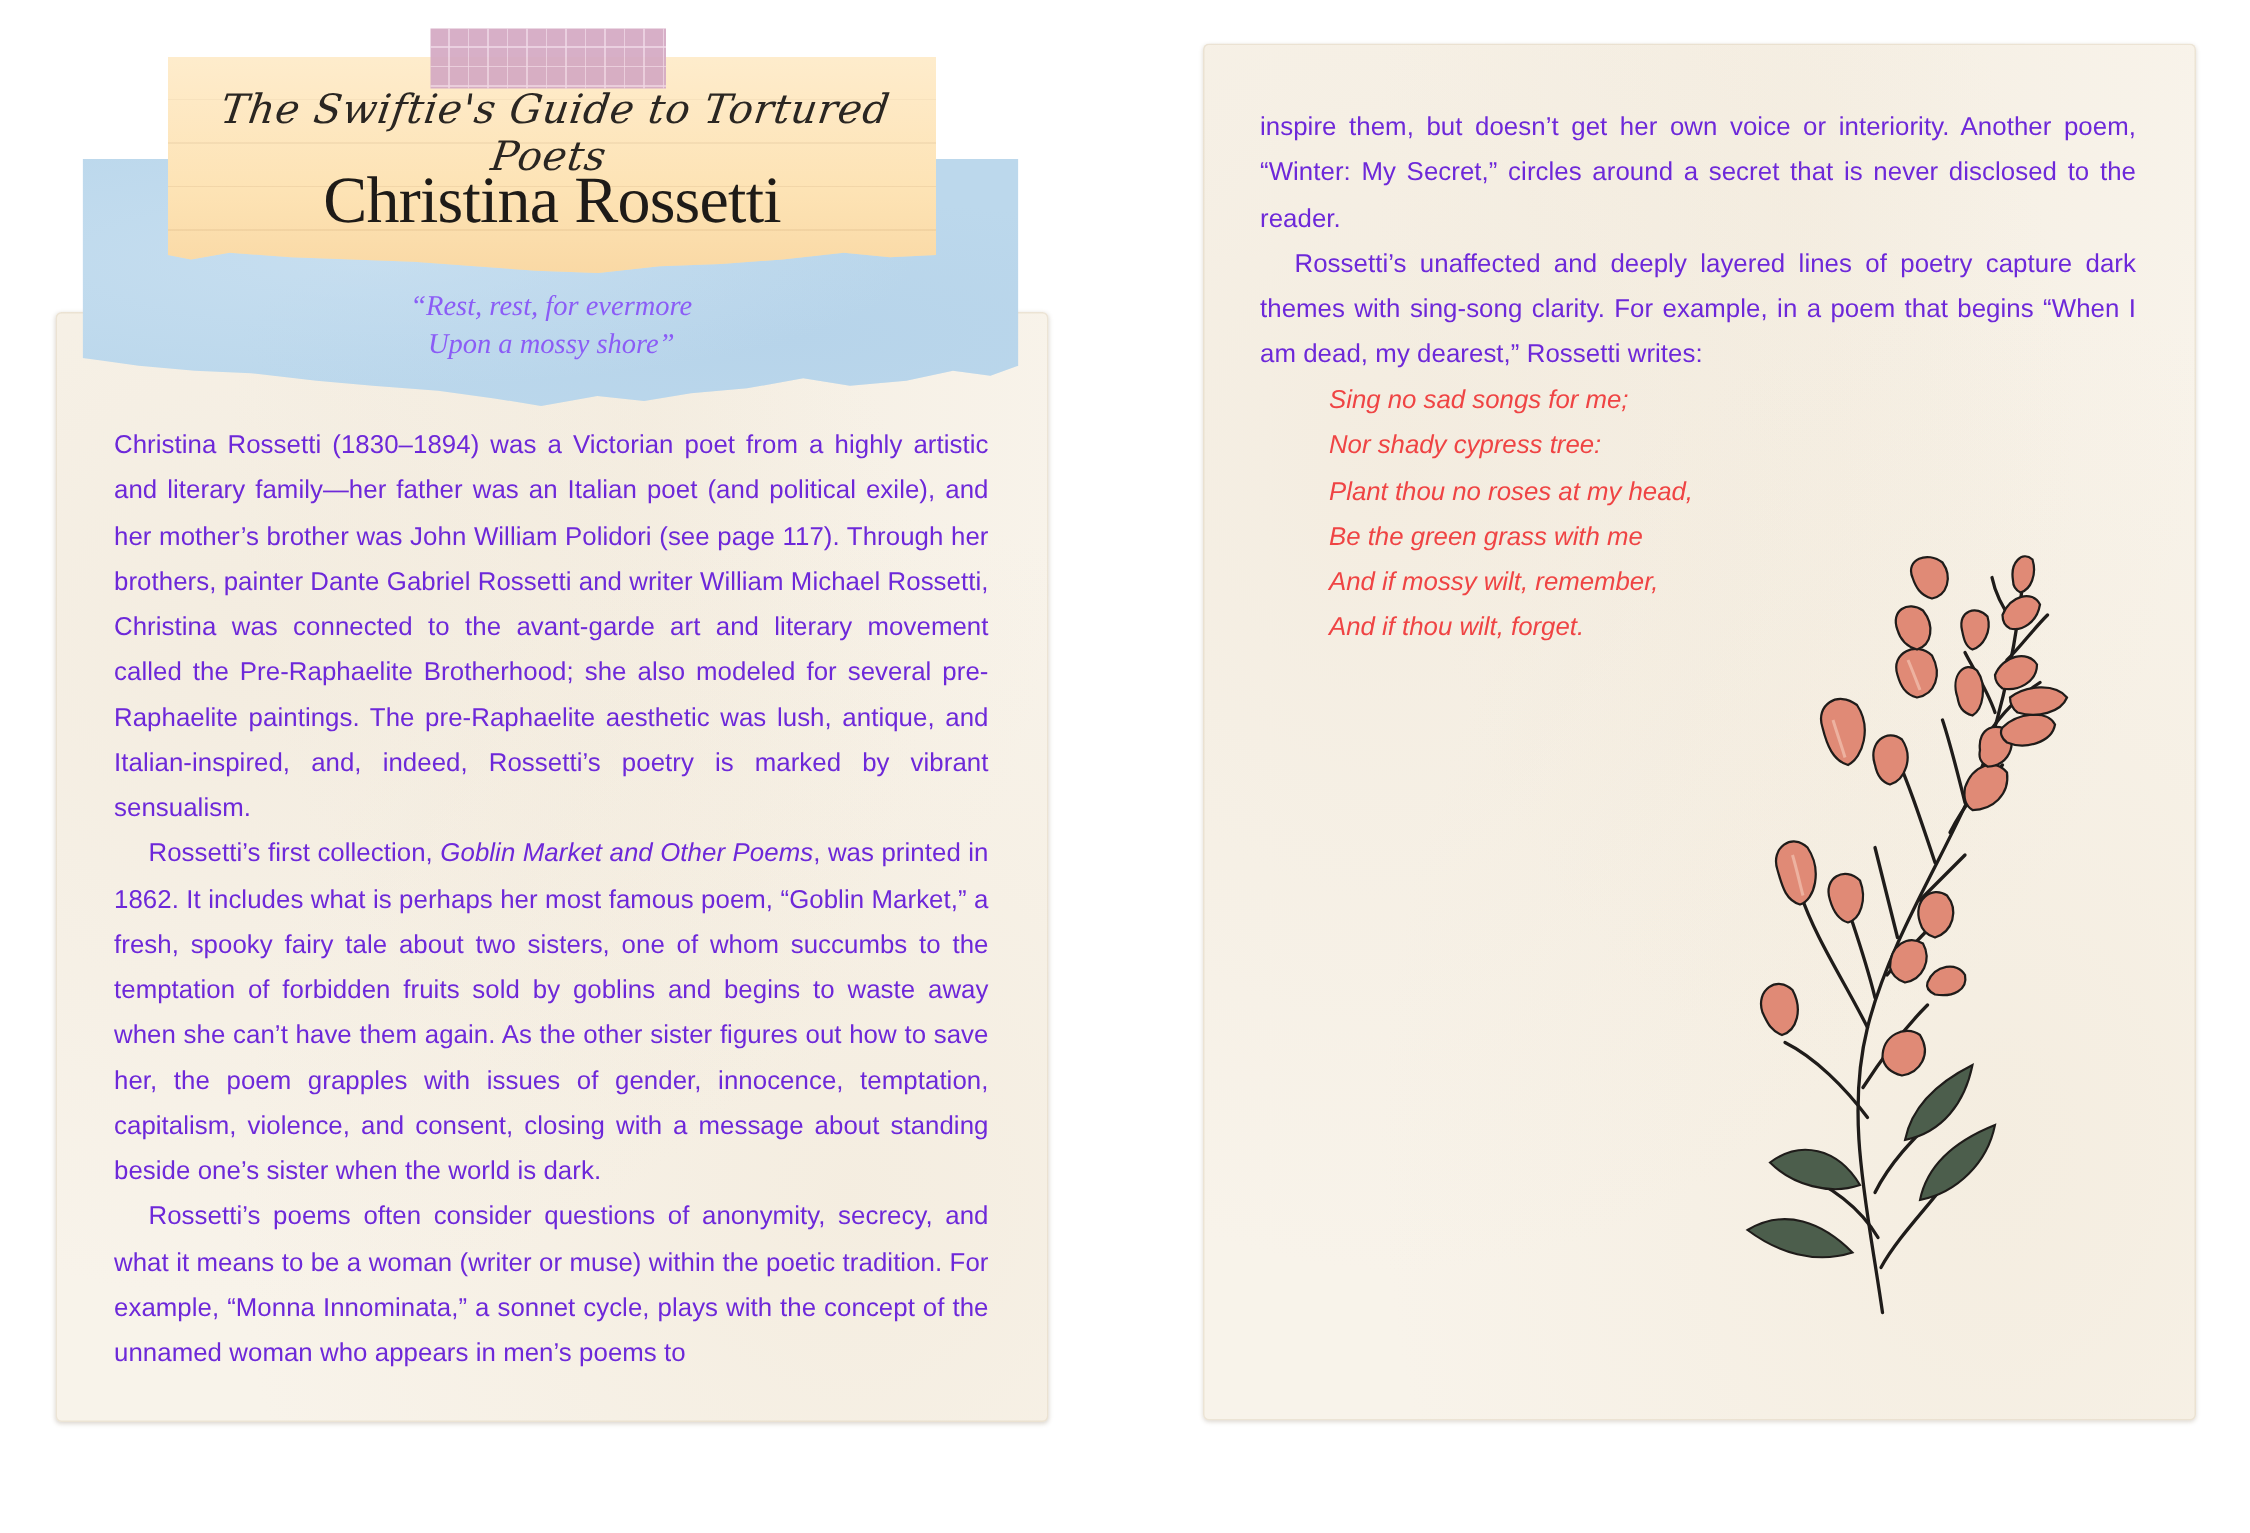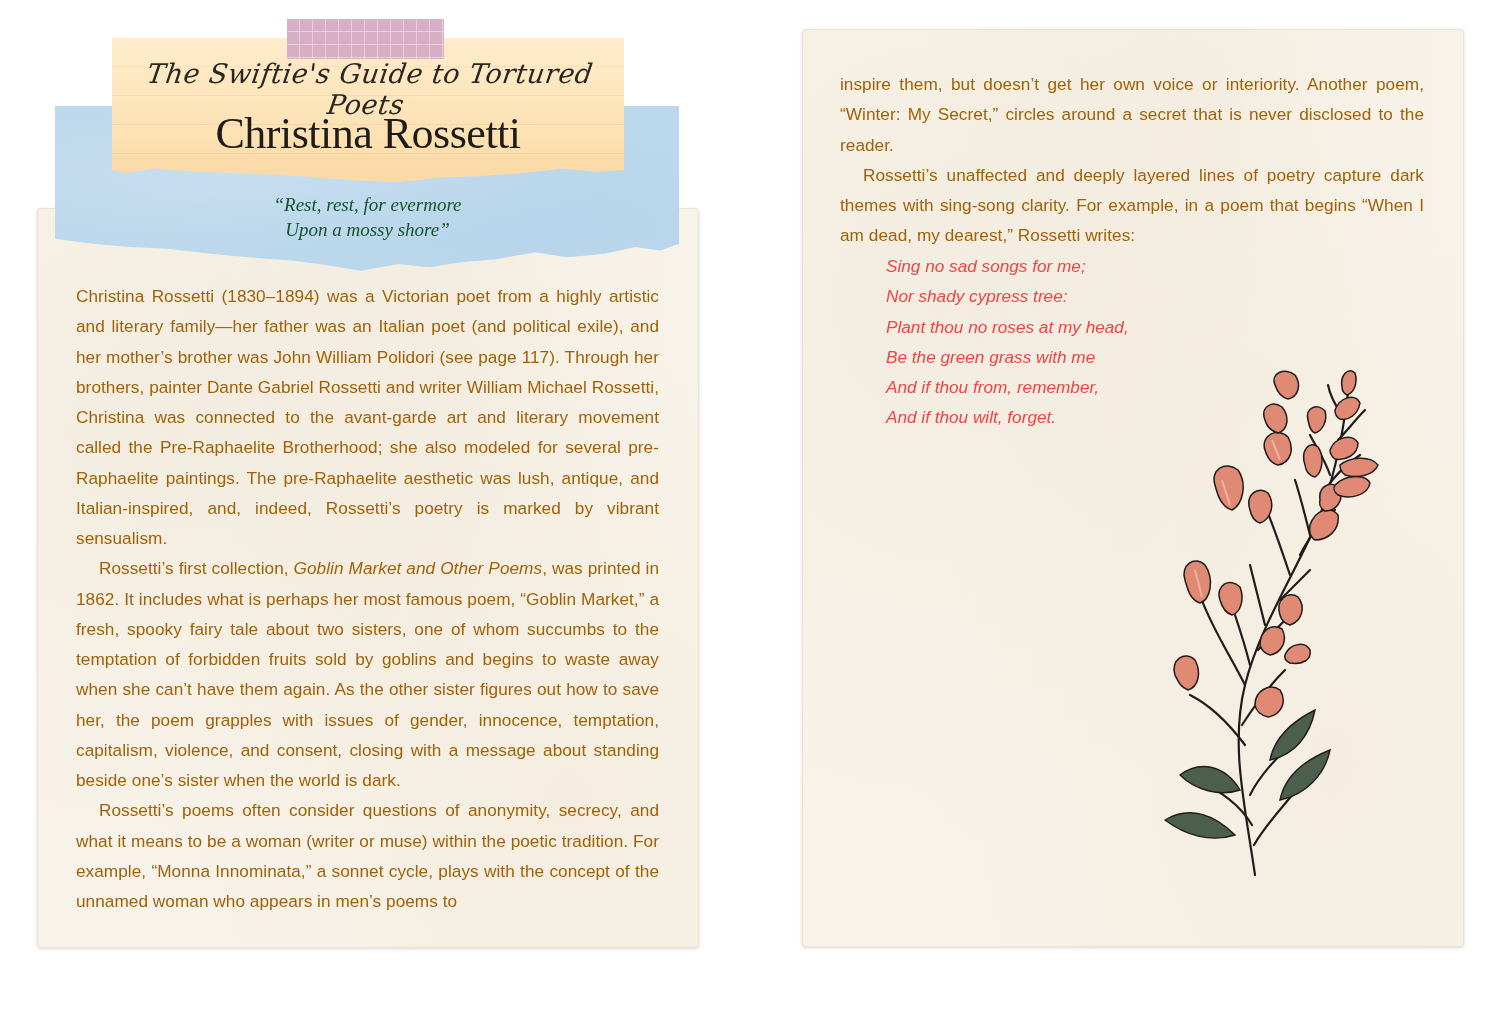--- a/index.html
+++ b/index.html
@@ -109,31 +109,31 @@
     .epigraph {
       position: absolute;
       left: 205px;
       top: 192px;
       width: 325px;
       text-align: center;
       font-family: "Liberation Serif", serif;
       font-style: italic;
       font-size: 19px;
       line-height: 25px;
-      color: #14532d;
+      color: #8b5cf6;
     }
     .epigraph span { display: block; }
 
     
     .body-text {
       position: absolute;
       font-family: "Liberation Sans", sans-serif;
       font-size: 17.2px;
       line-height: 30.25px;
-      color: #a16207;
+      color: #6d28d9;
       text-align: justify;
       letter-spacing: 0.05px;
     }
     .body-left {
       left: 76px;
       top: 281px;
       width: 583px;
     }
     .body-right {
       left: 840px;
@@ -196,21 +196,21 @@
   <div class="body-text body-right">
     <p>inspire them, but doesn’t get her own voice or interiority. Another poem, “Winter: My Secret,” circles around a secret that is never disclosed to the reader.</p>
     <p class="indent">Rossetti’s unaffected and deeply layered lines of poetry capture dark themes with sing-song clarity. For example, in a poem that begins “When I am dead, my dearest,” Rossetti writes:</p>
   </div>
 
   <div class="poem">
     <span>Sing no sad songs for me;</span>
     <span>Nor shady cypress tree:</span>
     <span>Plant thou no roses at my head,</span>
     <span>Be the green grass with me</span>
-    <span>And if thou from, remember,</span>
+    <span>And if mossy wilt, remember,</span>
     <span>And if thou wilt, forget.</span>
   </div>
 
   <svg class="sprig" viewBox="0 0 240 515" xmlns="http://www.w3.org/2000/svg">
     <g fill="none" stroke="#1f1c1a" stroke-width="2.2" stroke-linecap="round">
 
       <path d="M95 510 C 85 440, 70 380, 85 320 C 100 260, 140 200, 160 150 C 175 110, 185 60, 190 10"></path>
 
       <path d="M85 320 C 70 290, 50 260, 40 230"></path>
       <path d="M90 300 C 85 280, 80 265, 75 250"></path>

